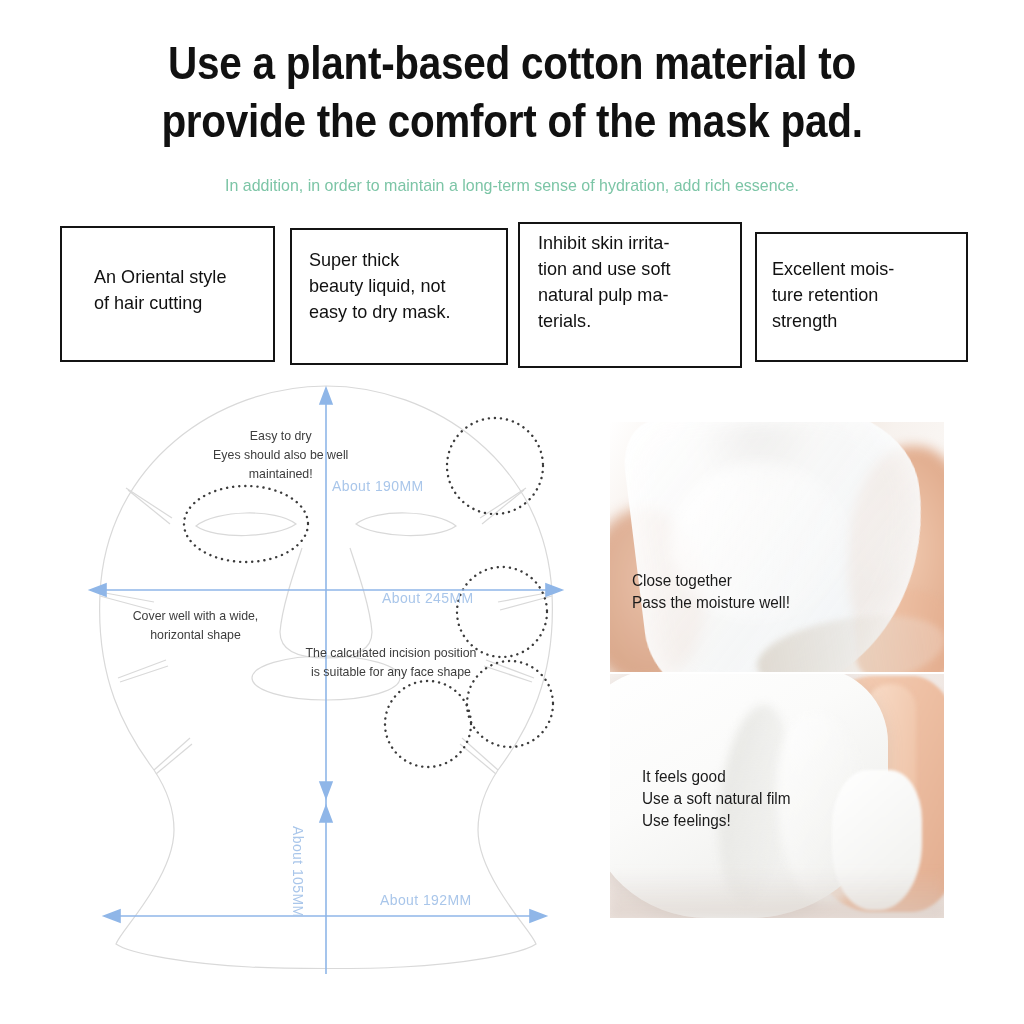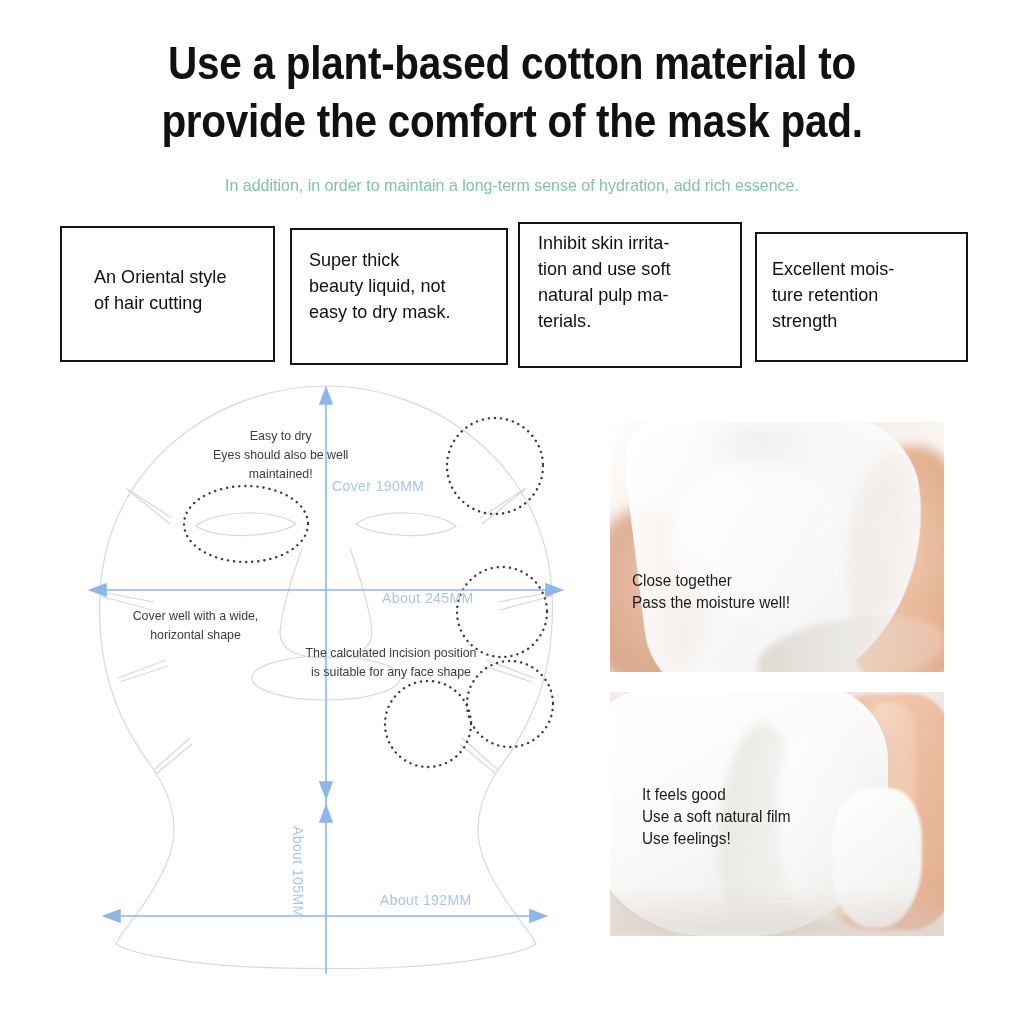--- a/index.html
+++ b/index.html
@@ -197,21 +197,21 @@
     </svg>
 
     <div class="dlabel" style="left:130px;top:48px;width:170px;">Easy to dry
 Eyes should also be well
 maintained!</div>
     <div class="dlabel" style="left:40px;top:228px;width:180px;">Cover well with a wide,
 horizontal shape</div>
     <div class="dlabel" style="left:226px;top:265px;width:200px;">The calculated incision position
 is suitable for any face shape</div>
 
-    <div class="dim" style="left:262px;top:100px;">Cover 190MM</div>
+    <div class="dim" style="left:262px;top:100px;">About 190MM</div>
     <div class="dim" style="left:312px;top:212px;">About 245MM</div>
     <div class="dim vert" style="left:236px;top:448px;">About 105MM</div>
     <div class="dim" style="left:310px;top:514px;">About 192MM</div>
   </div>
 
   <div class="photo" style="left:610px;top:422px;width:334px;height:250px;">
     <div class="ph-layer" style="left:0;top:0;width:334px;height:250px;
                 background:linear-gradient(120deg,#ffffff 0%,#f6efe9 22%,#efe2d6 40%,#f7f2ee 60%,#ffffff 100%);"></div>
     <div class="ph-layer" style="left:-26px;top:86px;width:120px;height:176px;border-radius:50% 50% 46% 46%;
                 background:radial-gradient(ellipse at 60% 40%,#e8bda4 0%,#dca98c 55%,#cf9877 100%);
@@ -232,21 +232,21 @@
     <div class="ph-layer" style="left:60px;top:40px;width:180px;height:160px;border-radius:50%;
                 background:linear-gradient(120deg,rgba(255,255,255,.9),rgba(255,255,255,0));
                 filter:blur(7px);"></div>
     <div class="ph-layer" style="left:146px;top:196px;width:190px;height:70px;border-radius:50%;
                 background:linear-gradient(90deg,rgba(214,206,194,.7),rgba(255,255,255,.2));
                 filter:blur(3px);transform:rotate(-9deg);"></div>
     <div class="pcaption" style="left:22px;top:148px;width:250px;">Close together
 Pass the moisture well!</div>
   </div>
 
-  <div class="photo" style="left:610px;top:692px;width:334px;height:244px;">
+  <div class="photo" style="left:610px;top:674px;width:334px;height:244px;">
     <div class="ph-layer" style="left:0;top:0;width:334px;height:244px;
                 background:linear-gradient(160deg,#f6f1ee 0%,#efe6e1 45%,#e8ddd7 100%);"></div>
     <div class="ph-layer" style="left:190px;top:2px;width:160px;height:236px;border-radius:46% 30% 30% 44%;
                 background:linear-gradient(115deg,#f6d4bd 0%,#eec0a4 48%,#e0aa8c 100%);
                 filter:blur(1.5px);"></div>
     <div class="ph-layer" style="left:206px;top:18px;width:48px;height:120px;border-radius:24px;
                 background:linear-gradient(100deg,#f8dac5,#ecbfa3);filter:blur(2px);"></div>
     <div class="ph-layer" style="left:256px;top:10px;width:50px;height:130px;border-radius:24px;
                 background:linear-gradient(100deg,#f9ddc9,#eec2a6);filter:blur(2px);"></div>
     <div class="ph-layer" style="left:-22px;top:-6px;width:300px;height:250px;

